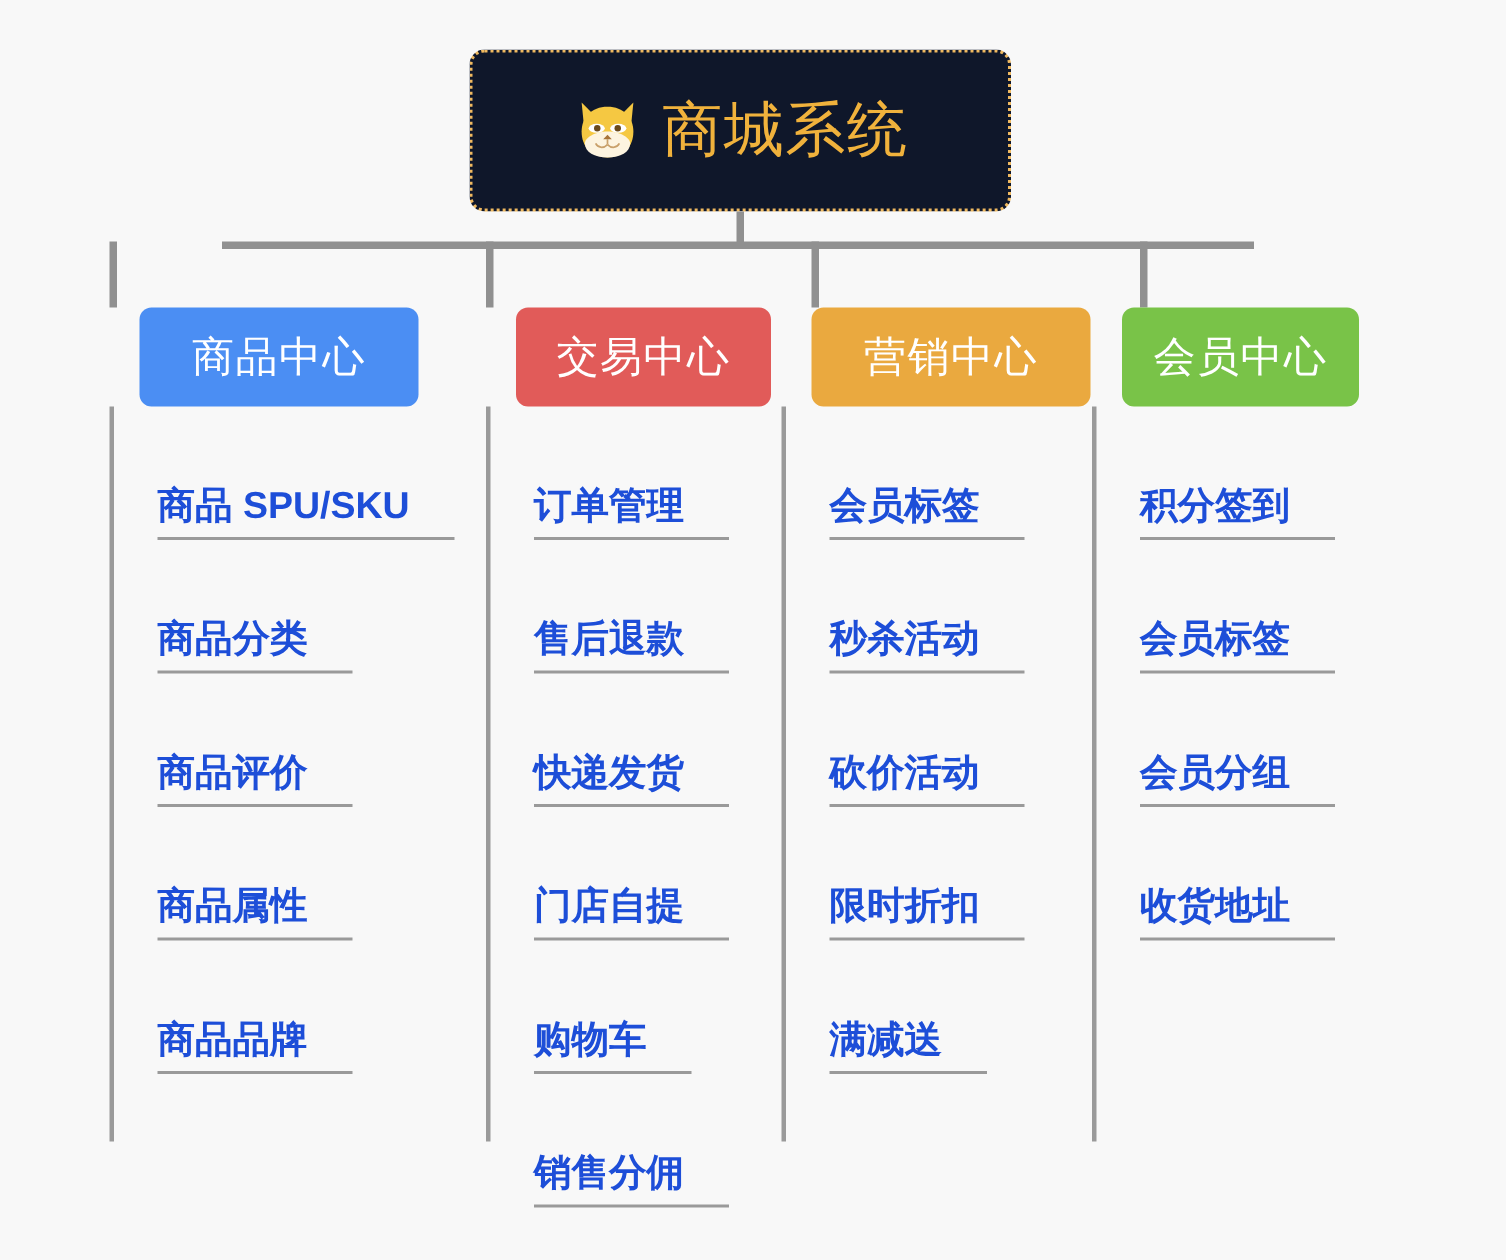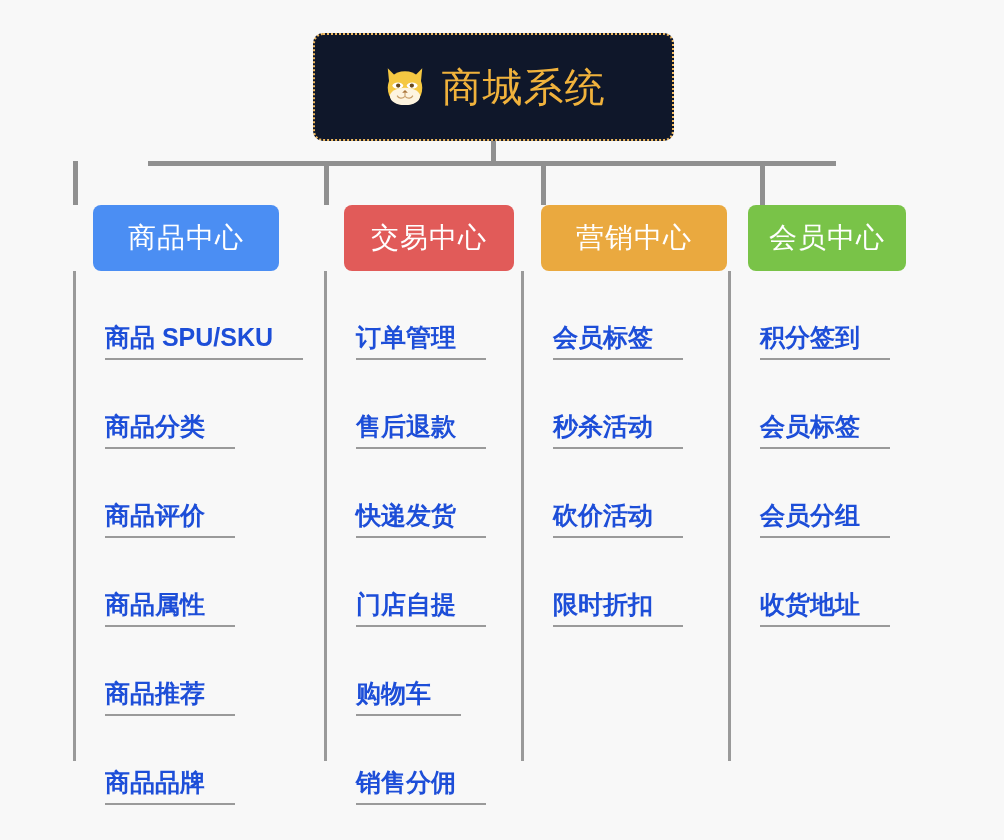--- a/index.html
+++ b/index.html
@@ -173,23 +173,20 @@
           <div class="leaf">
             <span class="leaf-label">商品分类</span>
           </div>
           <div class="leaf">
             <span class="leaf-label">商品评价</span>
           </div>
           <div class="leaf">
             <span class="leaf-label">商品属性</span>
           </div>
           <div class="leaf">
-            <span class="leaf-label">商品推荐</span>
-          </div>
-          <div class="leaf">
             <span class="leaf-label">商品品牌</span>
           </div>
         </div>
       </div>
       <div class="column" style="left: 309px; width: 170px;">
         <div class="cat-box" style="background: rgb(225, 91, 89);">交易中心</div>
         <div class="spine" style="height: 490px;"></div>
         <div class="leaf-list">
           <div class="leaf">
             <span class="leaf-label">订单管理</span>
@@ -220,20 +217,23 @@
           </div>
           <div class="leaf">
             <span class="leaf-label">秒杀活动</span>
           </div>
           <div class="leaf">
             <span class="leaf-label">砍价活动</span>
           </div>
           <div class="leaf">
             <span class="leaf-label">限时折扣</span>
           </div>
+          <div class="leaf">
+            <span class="leaf-label">满减送</span>
+          </div>
         </div>
       </div>
       <div class="column" style="left: 713px; width: 158px;">
         <div class="cat-box" style="background: rgb(121, 195, 72);">会员中心</div>
         <div class="spine" style="height: 490px;"></div>
         <div class="leaf-list">
           <div class="leaf">
             <span class="leaf-label">积分签到</span>
           </div>
           <div class="leaf">

